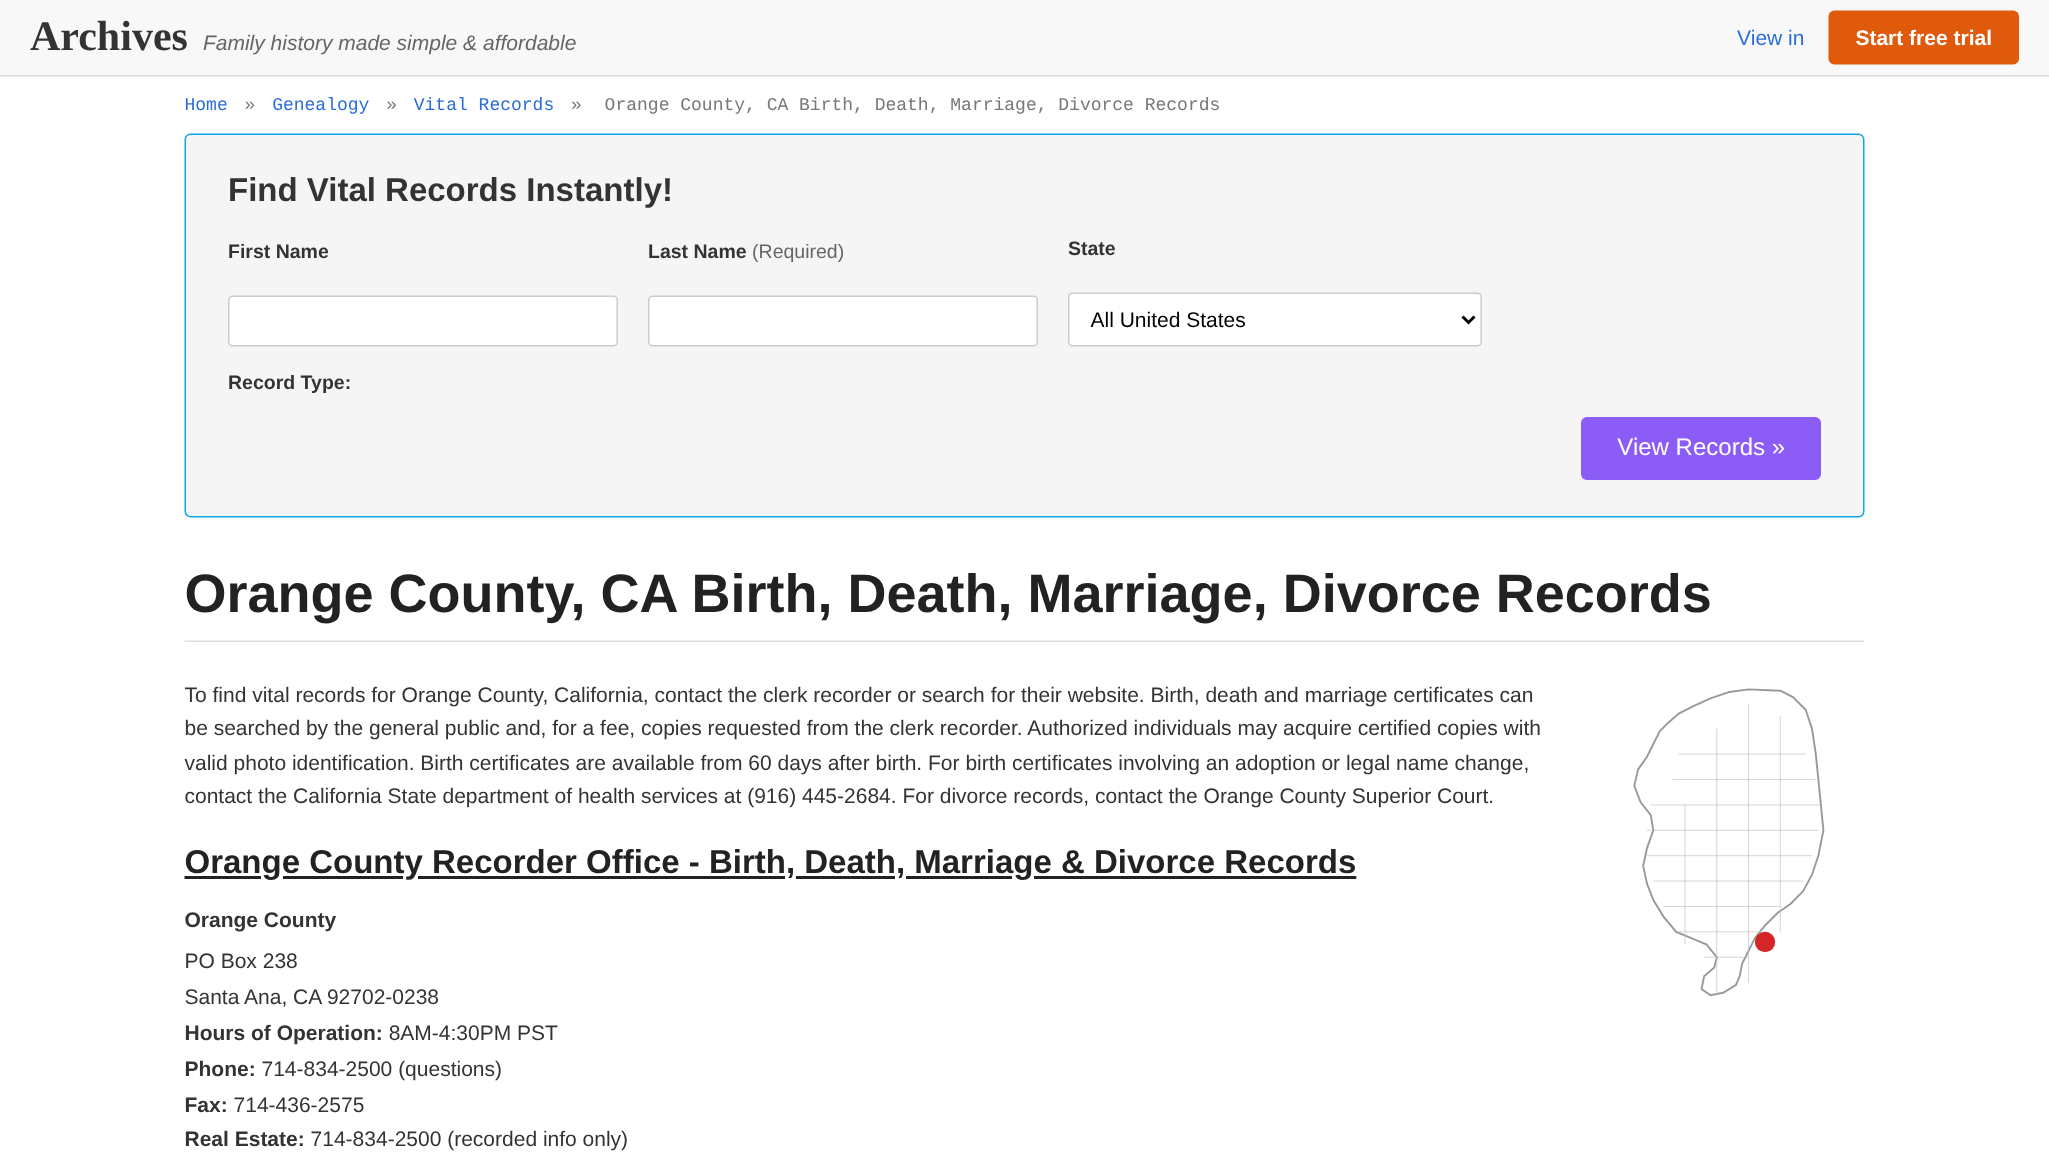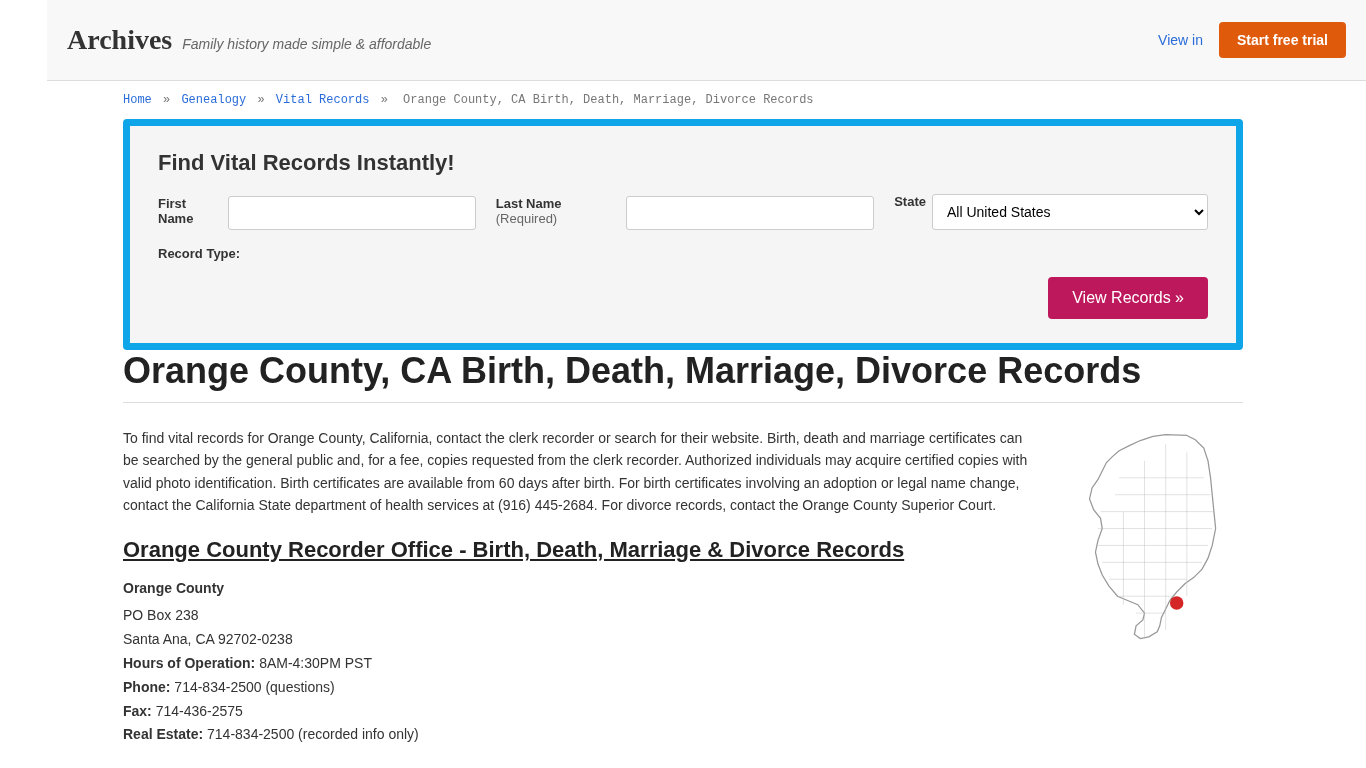--- a/index.html
+++ b/index.html
@@ -2,25 +2,24 @@
 <html><head>
   <meta charset="utf-8">
   <style>
     * { box-sizing: border-box; margin: 0; padding: 0; }
     body { font-family: Arial, sans-serif; font-size: 14px; color: #333; background: #fff; }
 
     
     .header {
       background: #f8f8f8;
       border-bottom: 1px solid #ddd;
-      padding: 22px 20px;
+      padding: 7px 20px;
       display: flex;
       align-items: center;
       justify-content: space-between;
-      margin-left: 47px;
     }
     .header-left {
       display: flex;
       align-items: baseline;
       gap: 10px;
     }
     .logo-archives {
       font-size: 28px;
       font-weight: bold;
       color: #333;
@@ -67,40 +66,41 @@
     
     .main-content {
       max-width: 1160px;
       margin: 0 auto;
       padding: 0 20px 40px;
     }
 
     
     .search-box {
       background: #f5f5f5;
-      border: 7px solid #0ea5e9;
+      border: 1px solid #0ea5e9;
       border-radius: 4px;
       padding: 24px 28px;
+      margin-bottom: 30px;
     }
     .search-box h2 {
       font-size: 22px;
       font-weight: bold;
       color: #333;
       margin-bottom: 18px;
     }
     .form-row {
       display: flex;
       gap: 20px;
       align-items: flex-end;
       margin-bottom: 16px;
     }
     .form-group {
       display: flex;
-      flex-direction: row;
-      gap: 6px;
+      flex-direction: column;
+      gap: 22px;
     }
     .form-group label {
       font-size: 13px;
       font-weight: bold;
       color: #333;
     }
     .form-group label span.required {
       font-weight: normal;
       color: #666;
     }
@@ -141,21 +141,21 @@
       align-items: center;
       gap: 5px;
       font-size: 13px;
       cursor: pointer;
     }
     .form-footer {
       display: flex;
       justify-content: flex-end;
     }
     .view-records-btn {
-      background: #be185d;
+      background: #8b5cf6;
       color: #fff;
       border: none;
       padding: 12px 24px;
       font-size: 16px;
       border-radius: 4px;
       cursor: pointer;
     }
 
     
     .page-title {

